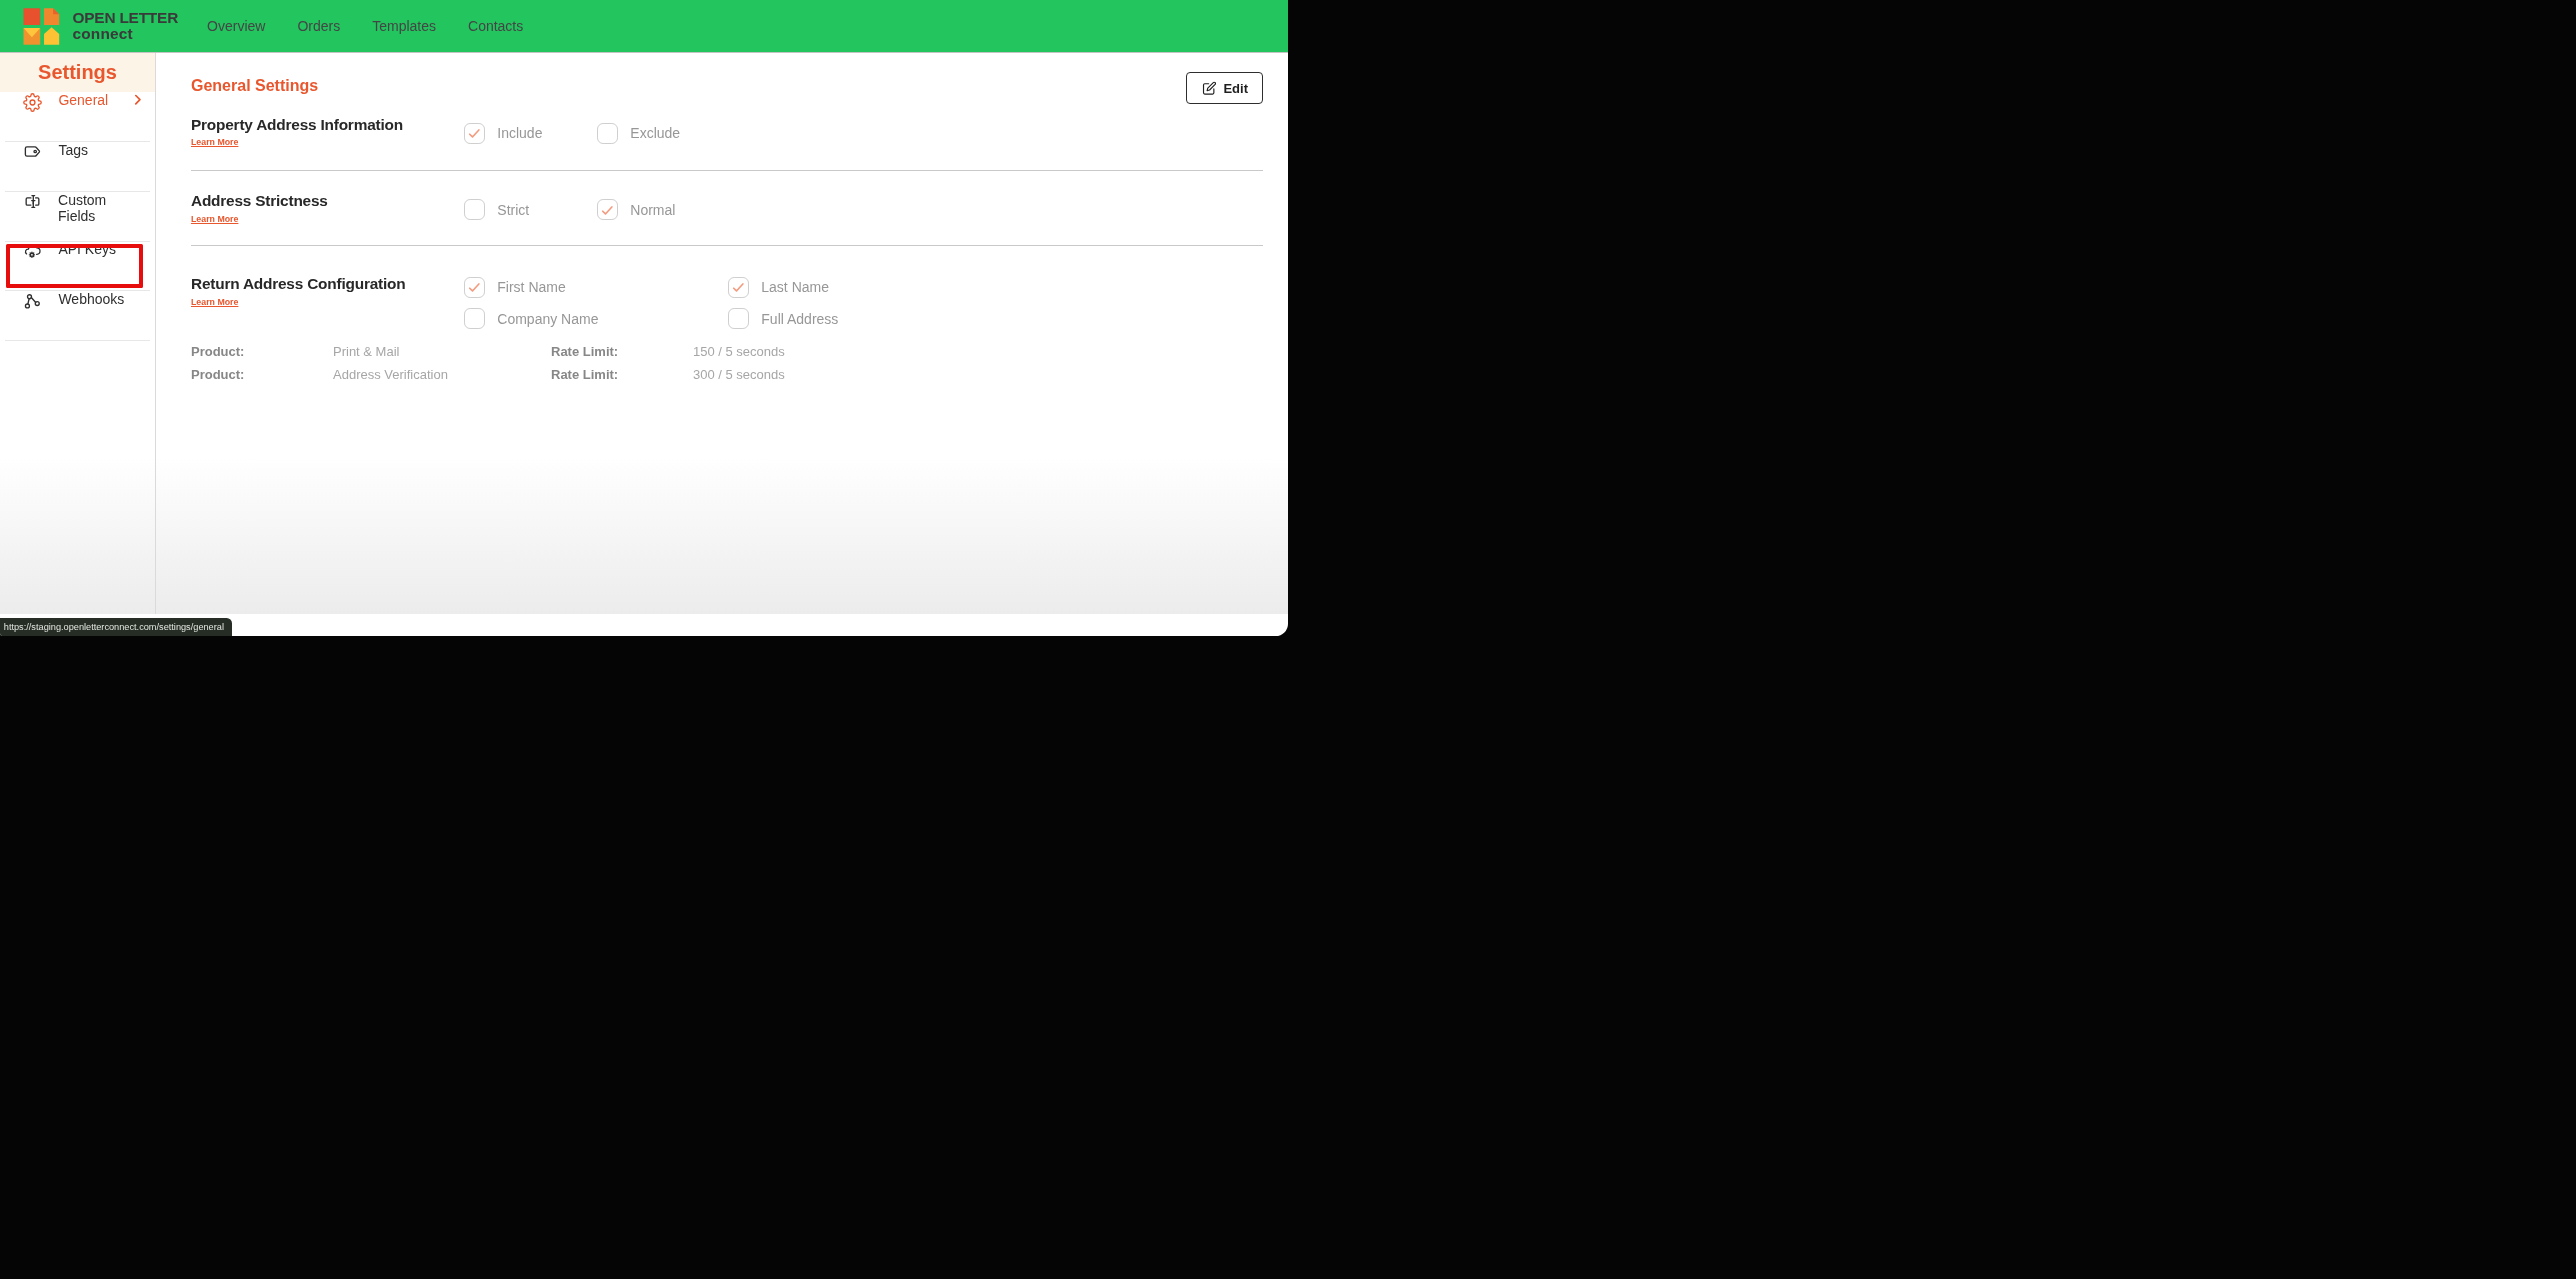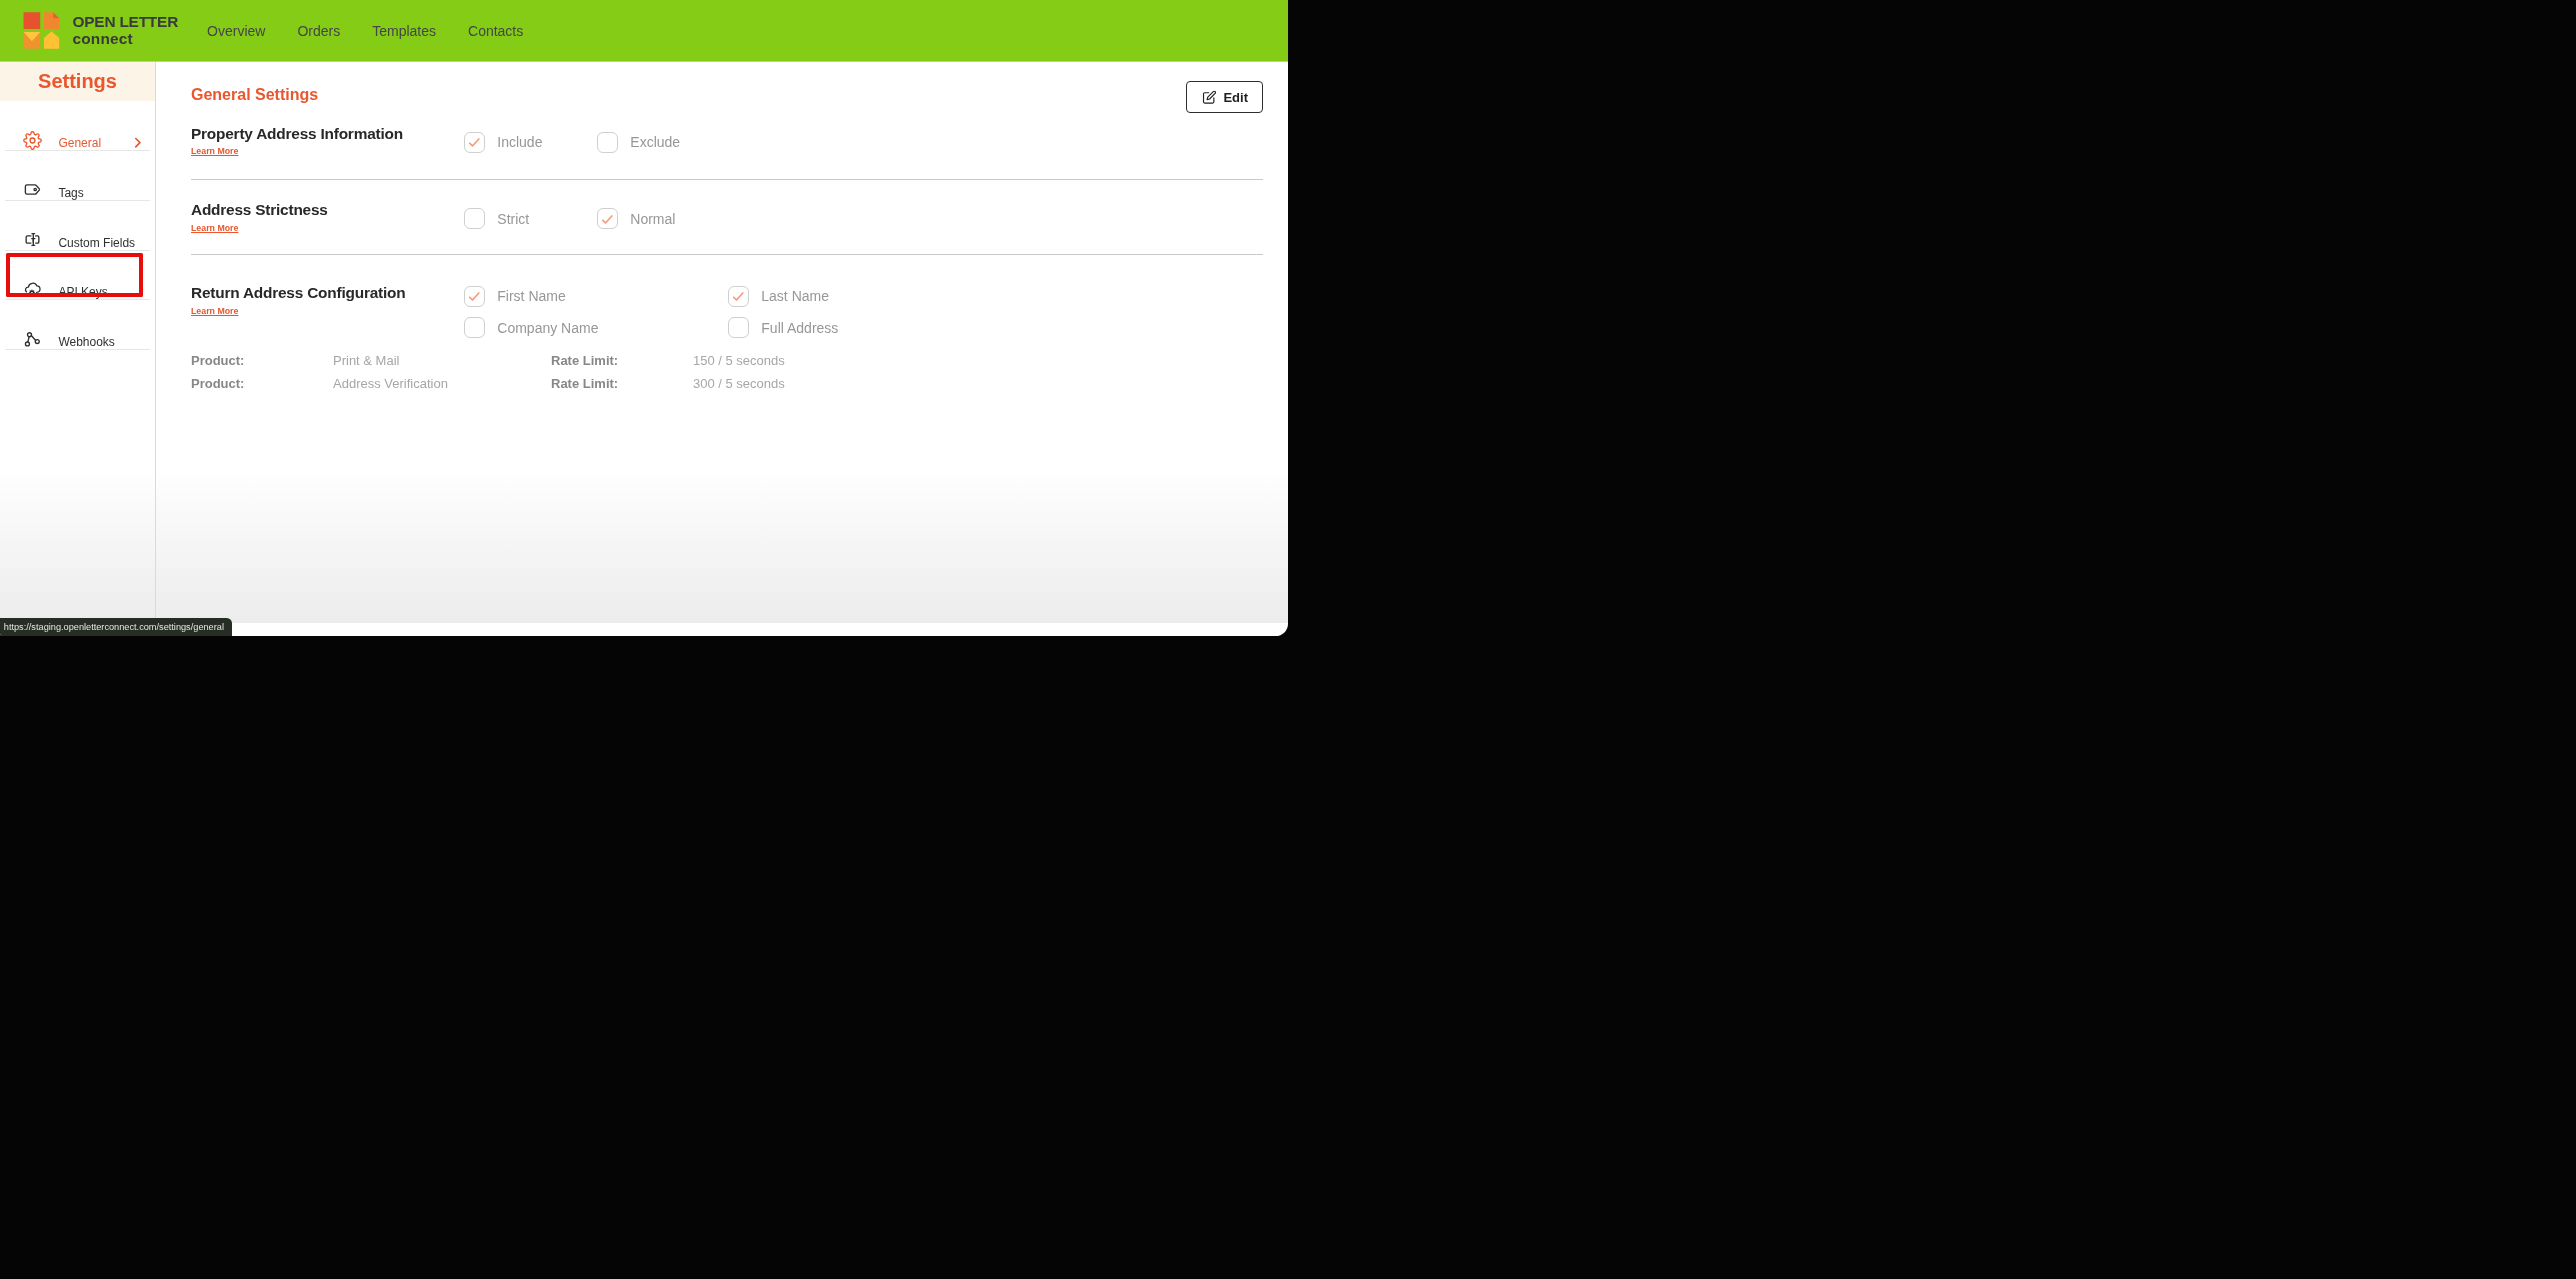--- a/index.html
+++ b/index.html
@@ -15,26 +15,26 @@
     width: 1288px;
     height: 636px;
     background: #fff;
     border-bottom-right-radius: 12.3px;
     border-bottom-left-radius: 3.1px;
     overflow: hidden;
   }
 
   
   .header {
-    height: 62px;
+    height: 53px;
     display: flex;
     align-items: center;
     padding: 0 20px 0 21.5px;
     border-bottom: 0.8px solid #c3c3c3;
-    background: #84cc16;
+    background: #22c55e;
   }
   .logo { display: flex; align-items: center; gap: 10px; }
   .logo-mark { width: 41px; height: 41px; flex: 0 0 auto; }
   .brand-text { line-height: 1.04; color: #3a3a3a; font-weight: 800; font-size: 15.4px; letter-spacing: -0.2px; }
   .brand-text .l2 { letter-spacing: 0.2px; }
   .nav { display: flex; gap: 32px; margin-left: 29px; }
   .nav-item { font-size: 14px; color: #454545; font-weight: 500; cursor: pointer; }
   .header-right { margin-left: auto; display: flex; align-items: center; gap: 17.7px; }
 
   .mode-toggle {
@@ -72,22 +72,22 @@
     display: flex; height: 561px;
     background: linear-gradient(180deg, #ffffff 0%, #ffffff 72%, #ececec 100%);
   }
   .sidebar { width: 156px; border-right: 0.8px solid #dadada; flex: 0 0 auto; }
   .side-title {
     height: 39px; background: #fdf4e8; display: flex; align-items: center; justify-content: center;
     color: var(--accent); font-size: 20px; font-weight: 800;
   }
   .side-list { list-style: none; }
   .side-item {
-    position: relative; height: 49px; display: flex; align-items: flex-end;
-    gap: 15.4px; padding: 0 9.2px 0 23px; font-size: 12px; color: #2f2f2f; font-weight: 500; cursor: pointer;
+    position: relative; height: 49px; display: flex; align-items: flex-start;
+    gap: 15.4px; padding: 0 9.2px 0 23px; font-size: 14px; color: #2f2f2f; font-weight: 500; cursor: pointer;
   }
   .side-item .side-icon { width: 20px; height: 20px; display: flex; align-items: center; color: #2f2f2f; }
   .side-item.active { color: var(--accent); }
   .side-item.active .side-icon { color: var(--accent); }
   .side-chevron { margin-left: auto; display: flex; color: var(--accent); }
   .side-divider { height: 0.8px; background: #e7e7e7; margin: 0 5.4px; }
   .annotation-box {
     position: absolute; left: 6.1px; right: 12.3px; top: 2.3px; bottom: 2.3px;
     border: 4.6px solid #e70d0d; border-radius: 1.5px; pointer-events: none;
   }

